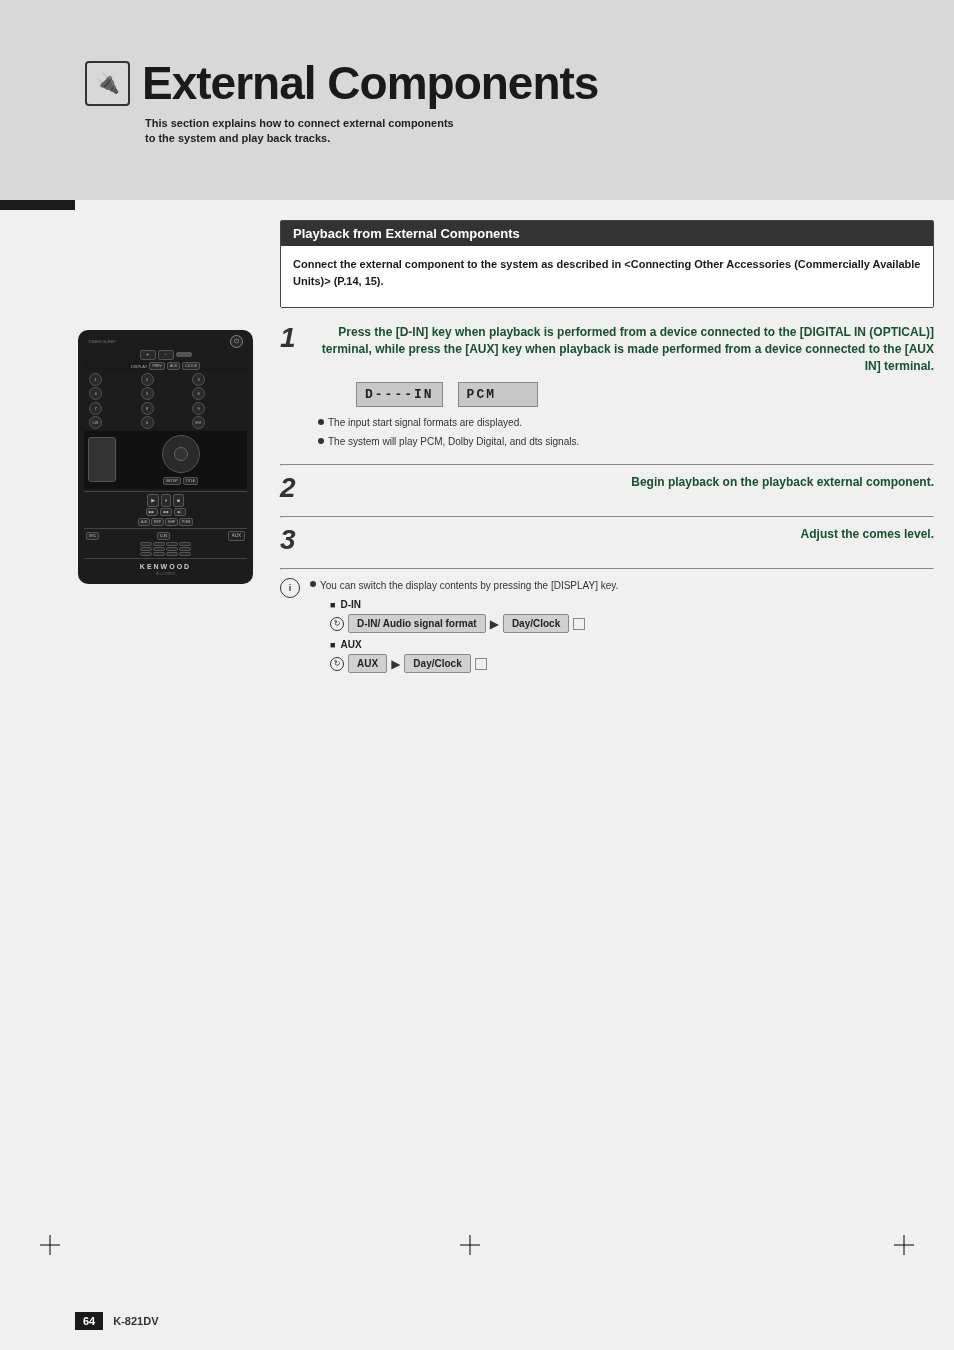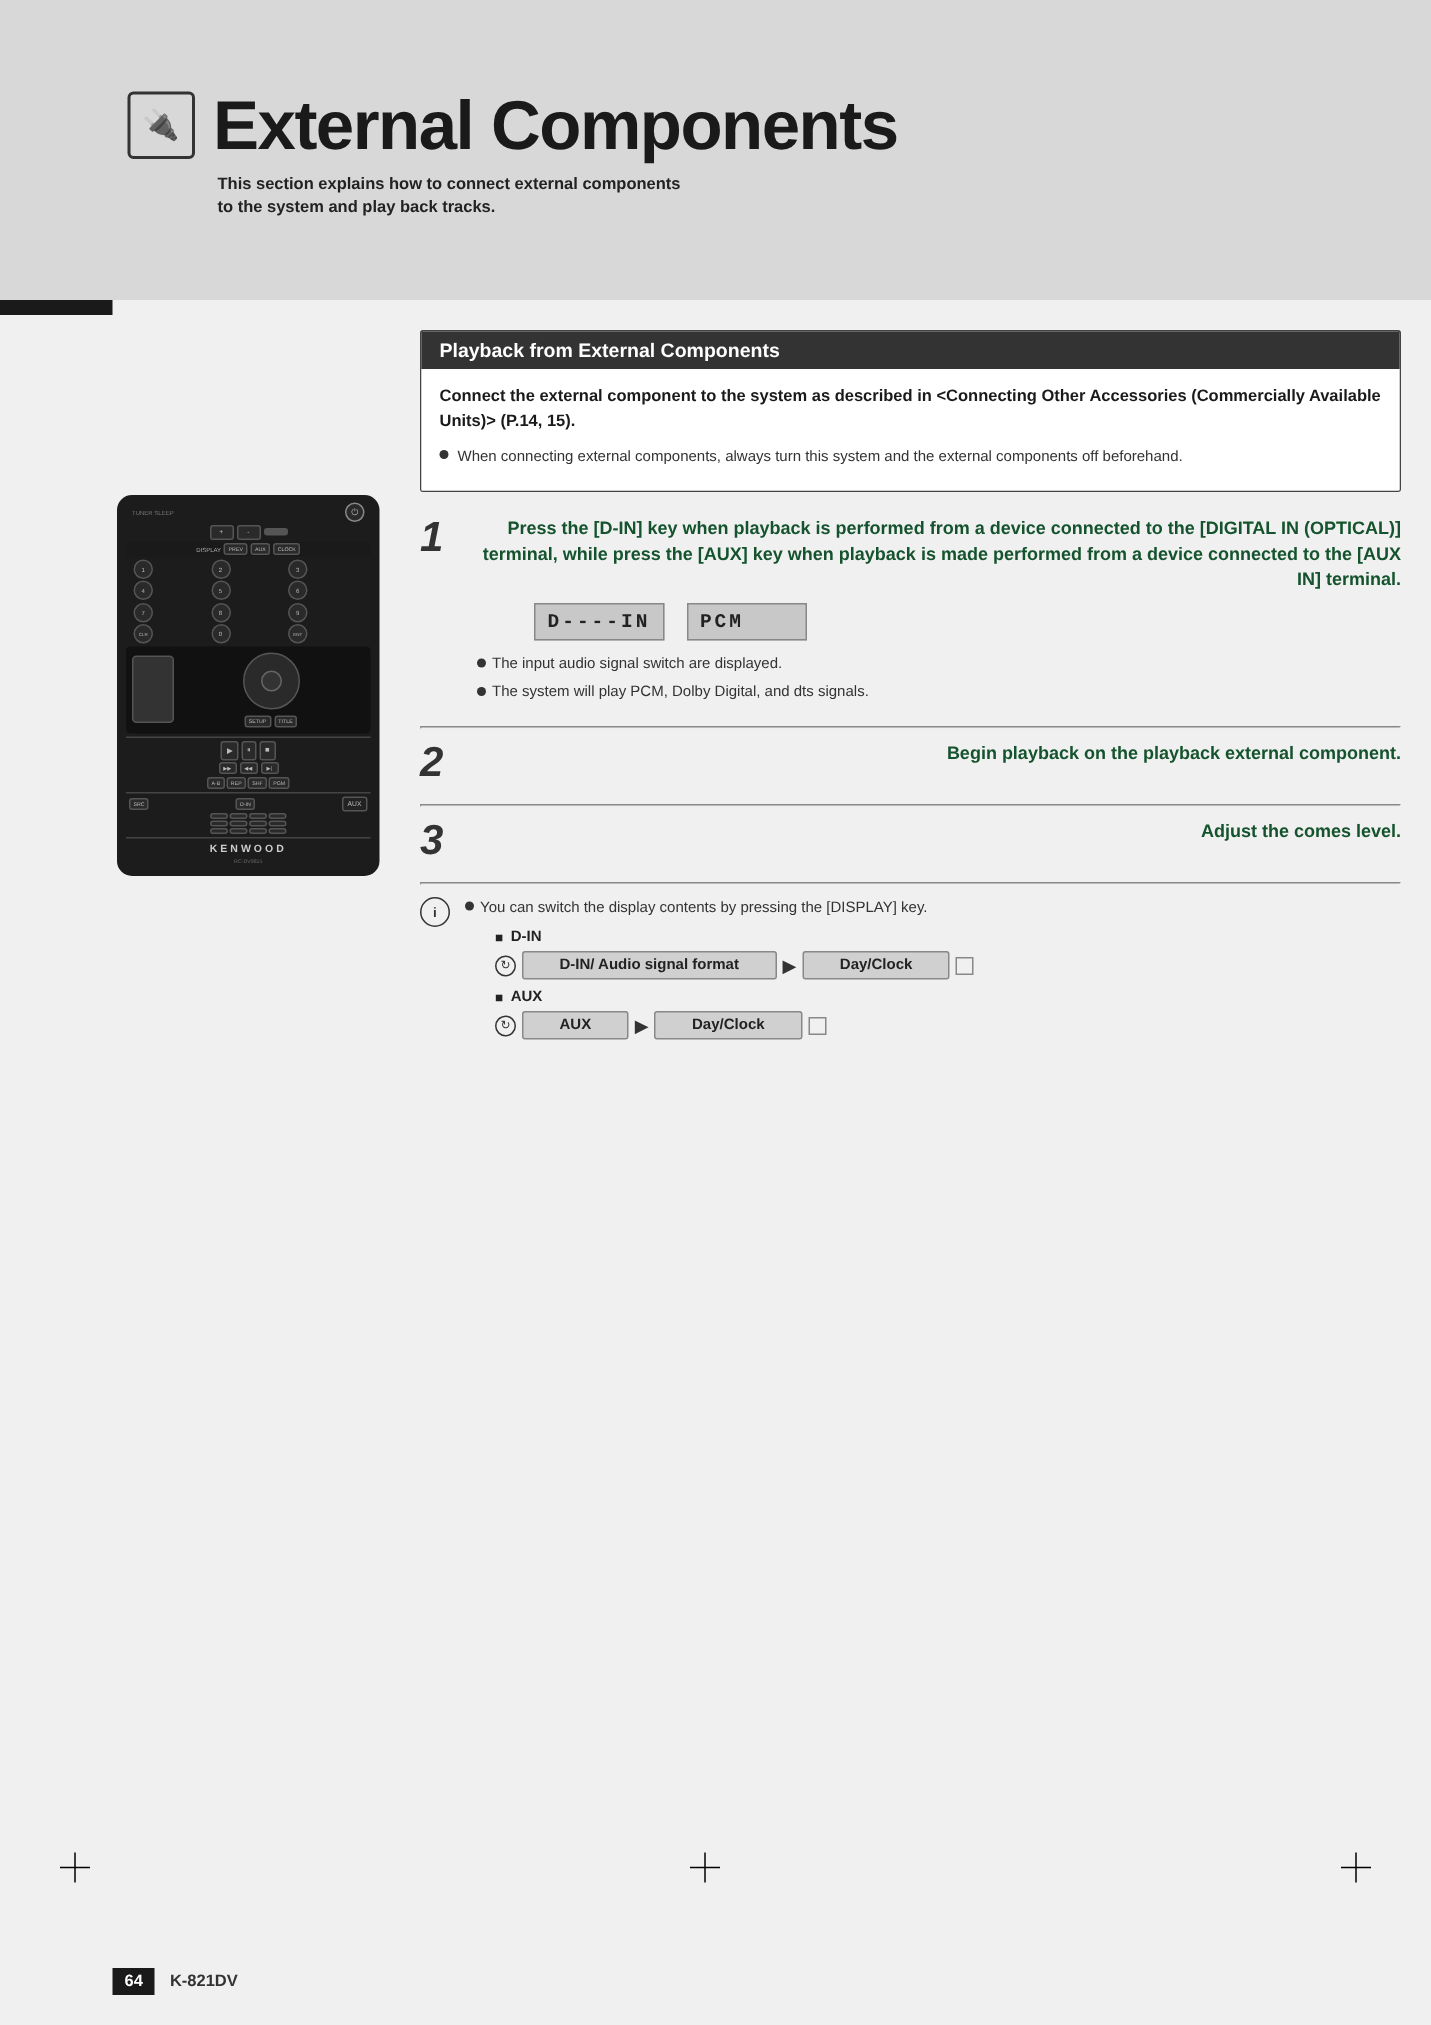--- a/index.html
+++ b/index.html
@@ -262,21 +262,21 @@
     .flow-row {
       display: flex;
       align-items: center;
       gap: 4px;
       margin-bottom: 6px;
     }
 
     .flow-box {
       background: #d0d0d0;
       border: 1px solid #888;
-      padding: 3px 24px;
+      padding: 3px 8px;
       font-size: 10px;
       font-weight: bold;
       color: #222;
       border-radius: 2px;
     }
 
     .flow-arrow {
       font-size: 12px;
       color: #333;
     }
@@ -615,43 +615,39 @@
     </div>
   </div>
 
   <div class="content-right">
 
     <div class="section-box">
       <div class="section-header">Playback from External Components</div>
       <div class="section-body">
         <p class="intro-text">Connect the external component to the system as described in &lt;Connecting Other Accessories (Commercially Available Units)&gt; (P.14, 15).</p>
         <ul class="bullet-list">
-          <li>
-            <span class="bullet-dot"></span>
-            <span>When connecting external components, always turn this system and the external components off beforehand.</span>
-          </li>
         </ul>
       </div>
     </div>
 
     <div class="steps-area">
 
       <div class="step">
         <div class="step-number">1</div>
         <div class="step-content">
           <div class="step-title">Press the [D-IN] key when playback is performed from a device connected to the [DIGITAL IN (OPTICAL)] terminal, while press the [AUX] key when playback is made performed from a device connected to the [AUX IN] terminal.</div>
 
           <div class="display-demo">
             <div class="lcd-display">D----IN</div>
             <div class="lcd-display">PCM</div>
           </div>
           <div class="display-notes">
             <div style="display:flex; align-items:flex-start; gap:4px; margin-bottom:3px;">
               <span class="bullet-dot" style="margin-top:4px;"></span>
-              <span>The input audio signal switch are displayed.</span>
+              <span>The input start signal formats are displayed.</span>
             </div>
             <div style="display:flex; align-items:flex-start; gap:4px;">
               <span class="bullet-dot" style="margin-top:4px;"></span>
               <span>The system will play PCM, Dolby Digital, and dts signals.</span>
             </div>
           </div>
         </div>
       </div>
 
       <hr class="step-line">

